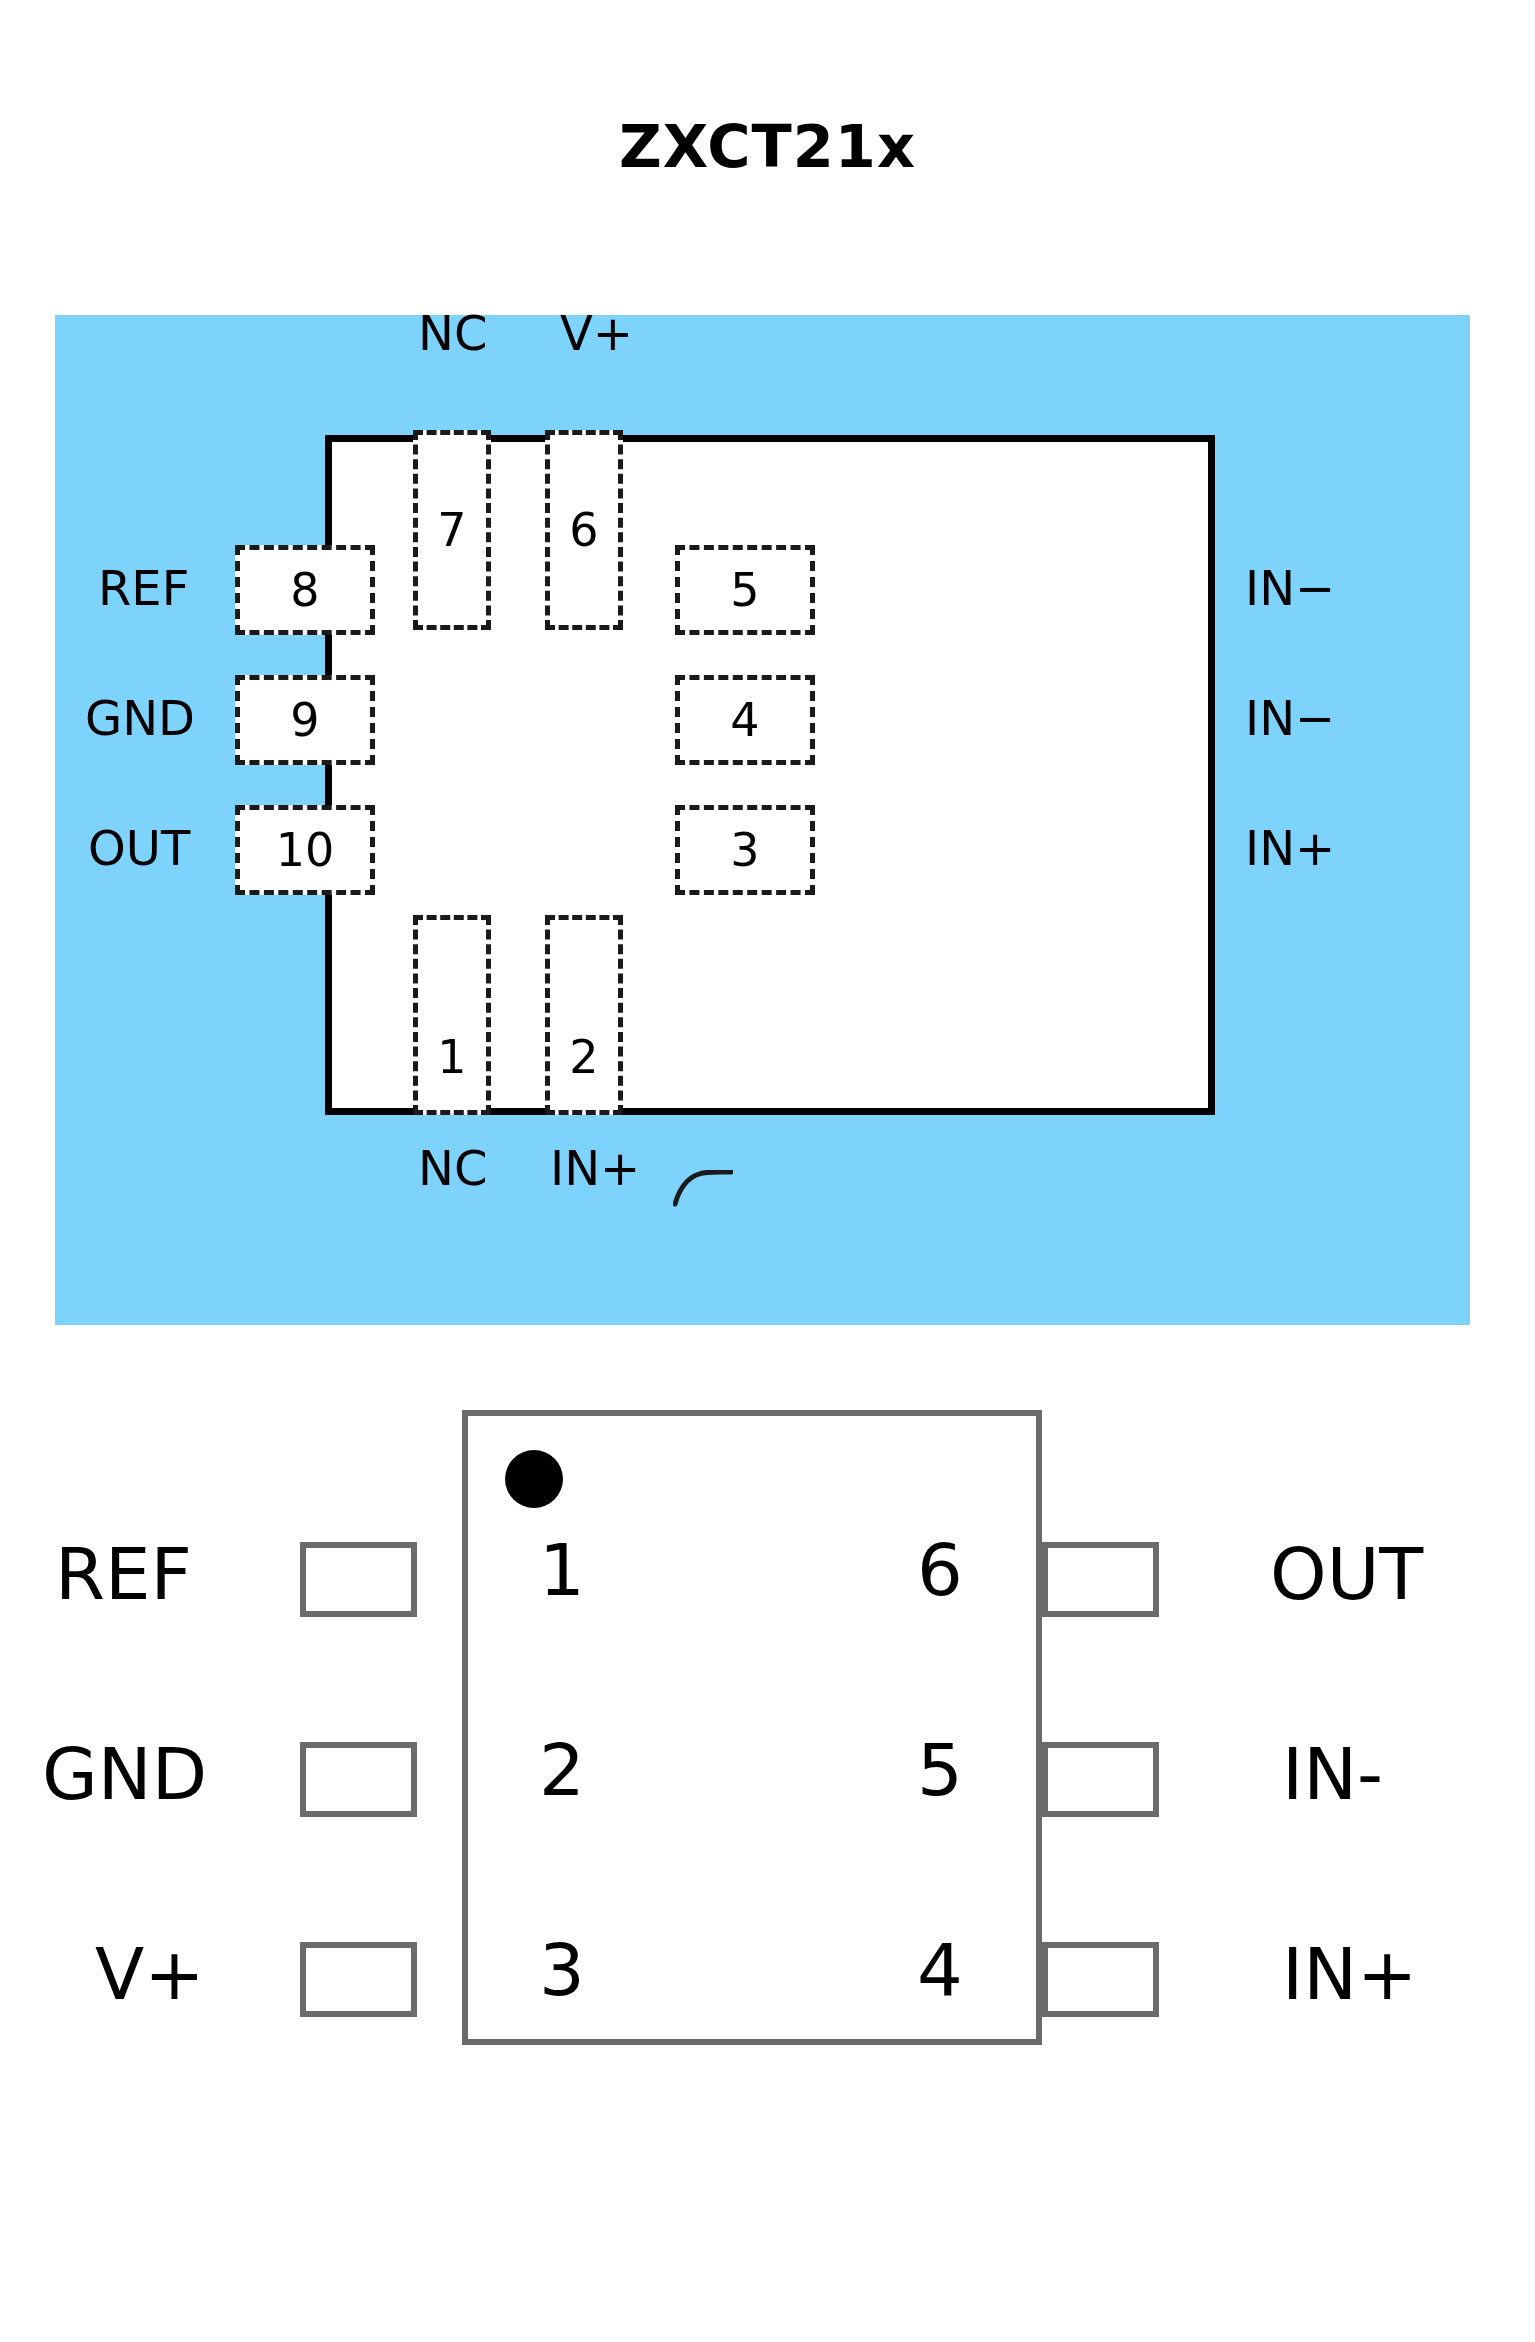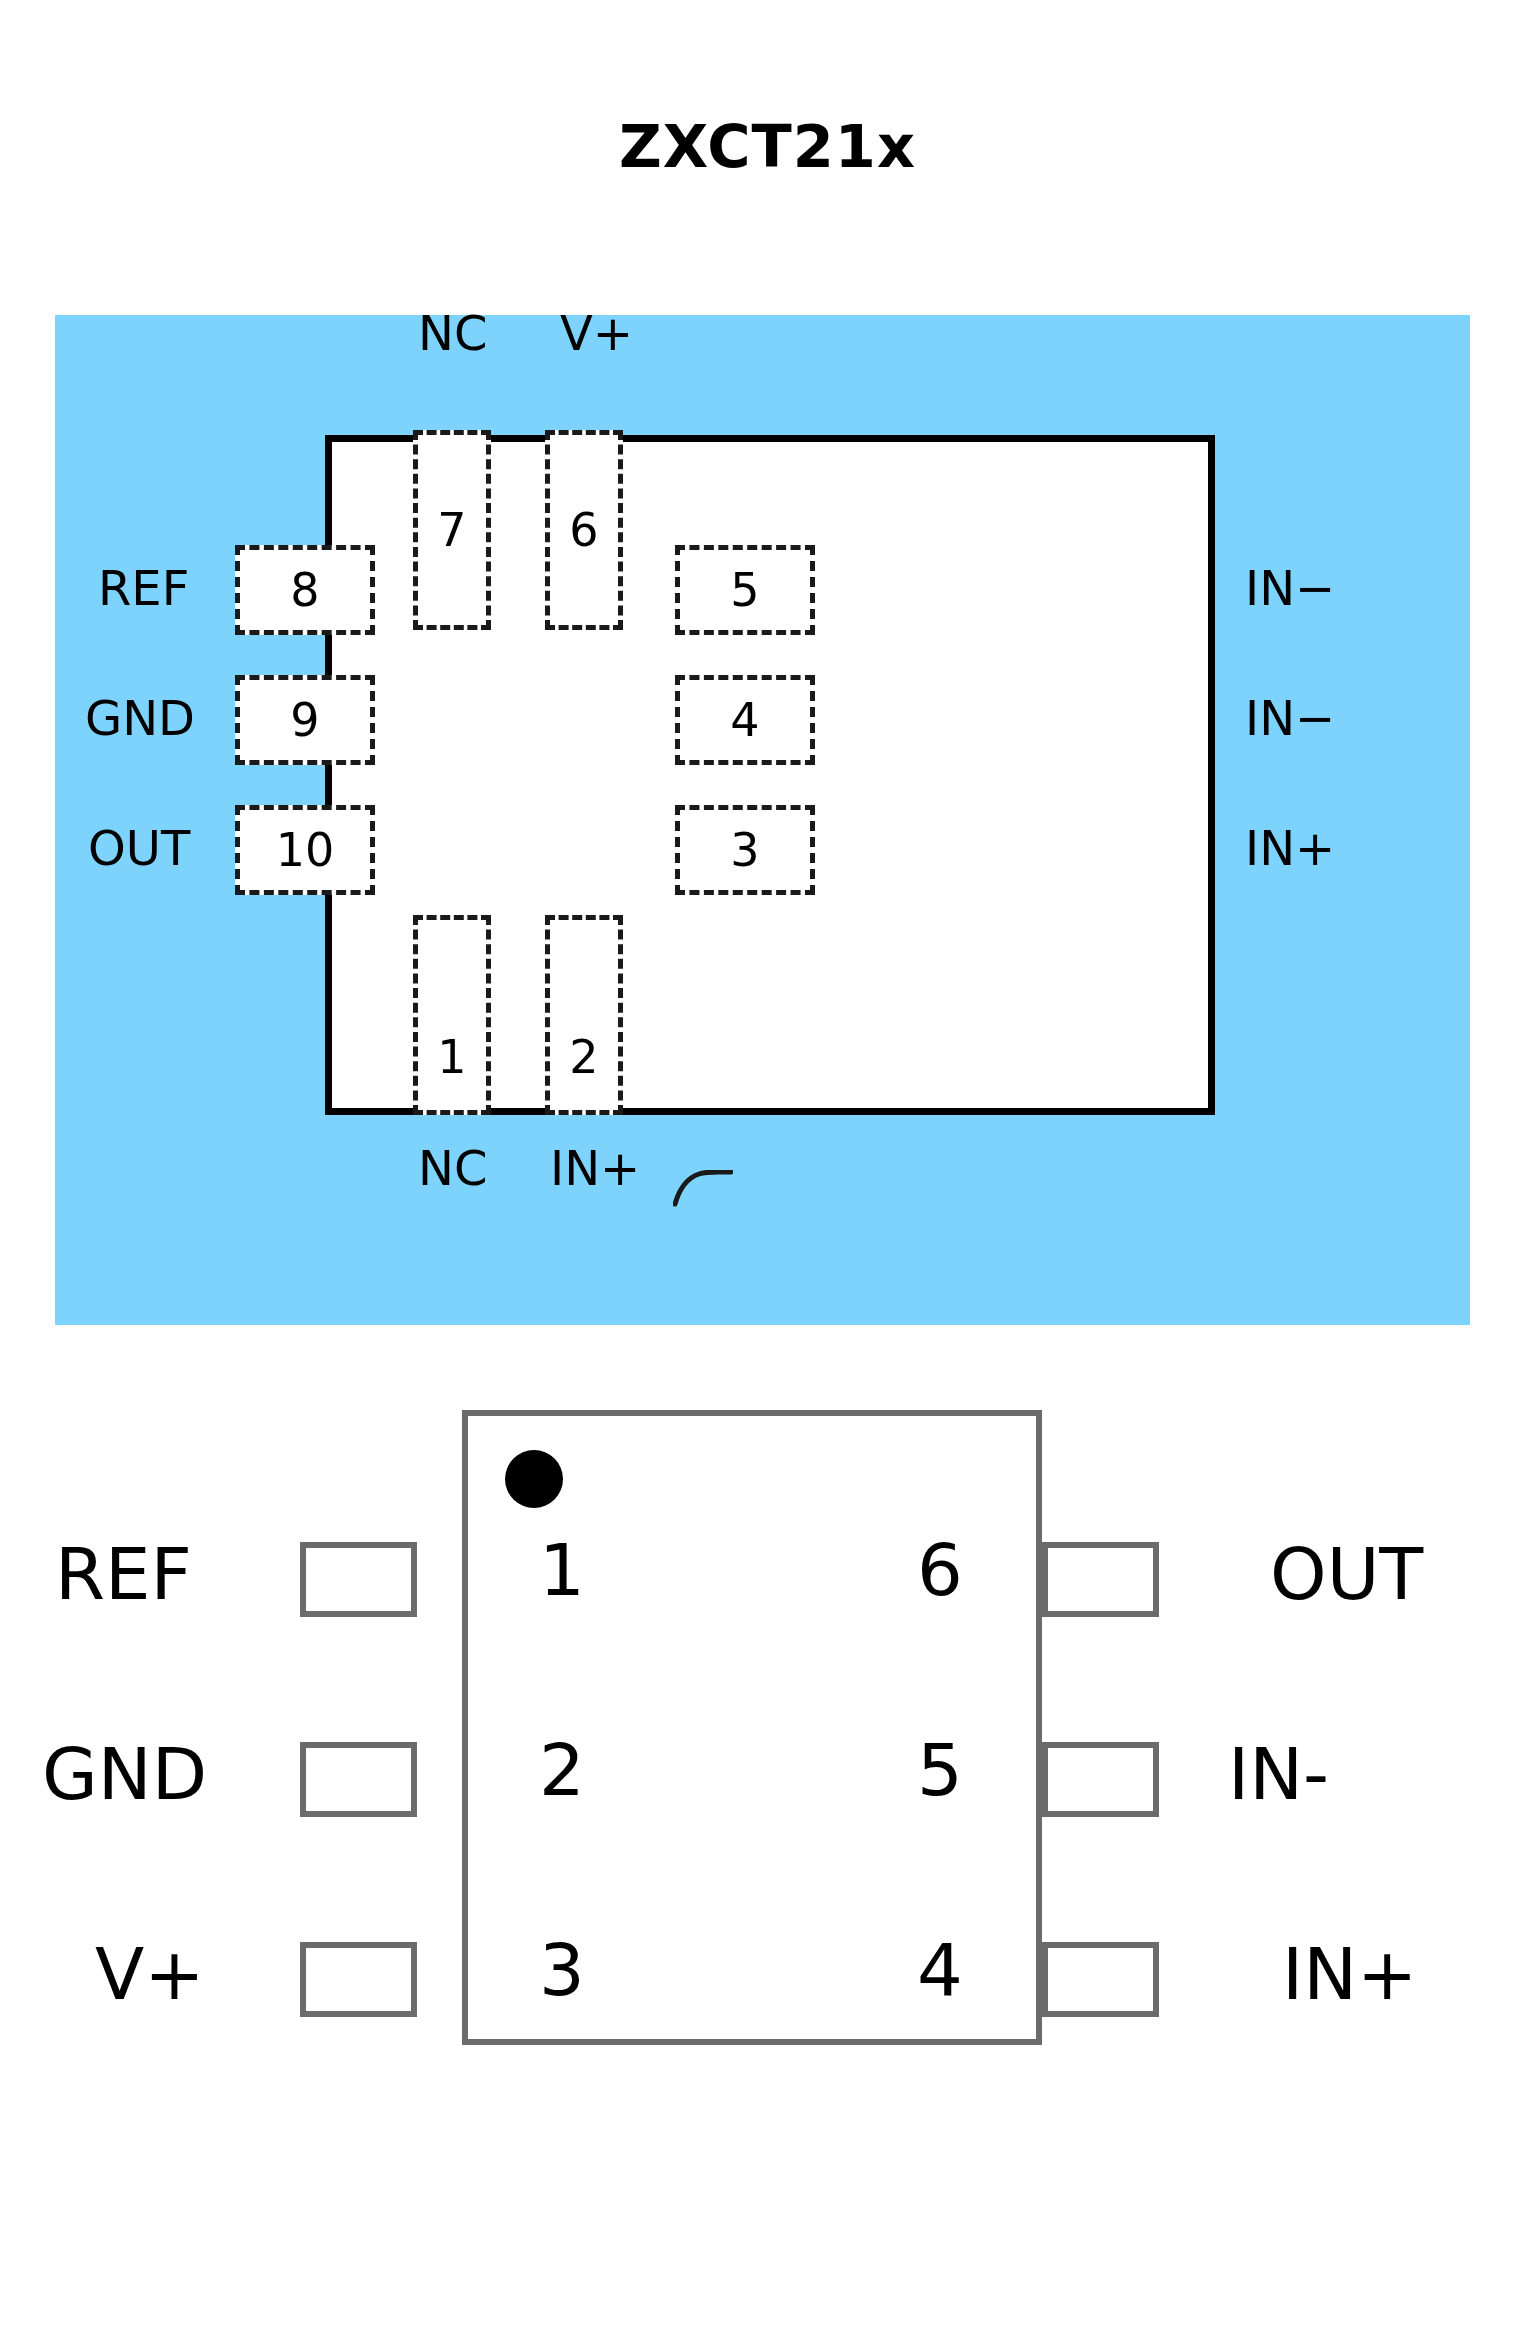--- a/index.html
+++ b/index.html
@@ -216,15 +216,15 @@
 
   <div class="pin-num" style="left:900px; top:168px;">6</div>
   <div class="pin-num" style="left:900px; top:368px;">5</div>
   <div class="pin-num" style="left:900px; top:568px;">4</div>
 
   <div class="p2-label" style="left:55px; top:172px;">REF</div>
   <div class="p2-label" style="left:42px; top:372px;">GND</div>
   <div class="p2-label" style="left:95px; top:572px;">V+</div>
 
   <div class="p2-label" style="left:1270px; top:172px;">OUT</div>
-  <div class="p2-label" style="left:1228px; top:372px;">IN-</div>
+  <div class="p2-label" style="left:1282px; top:372px;">IN-</div>
   <div class="p2-label" style="left:1282px; top:572px;">IN+</div>
 </div>
 
 </body></html>

